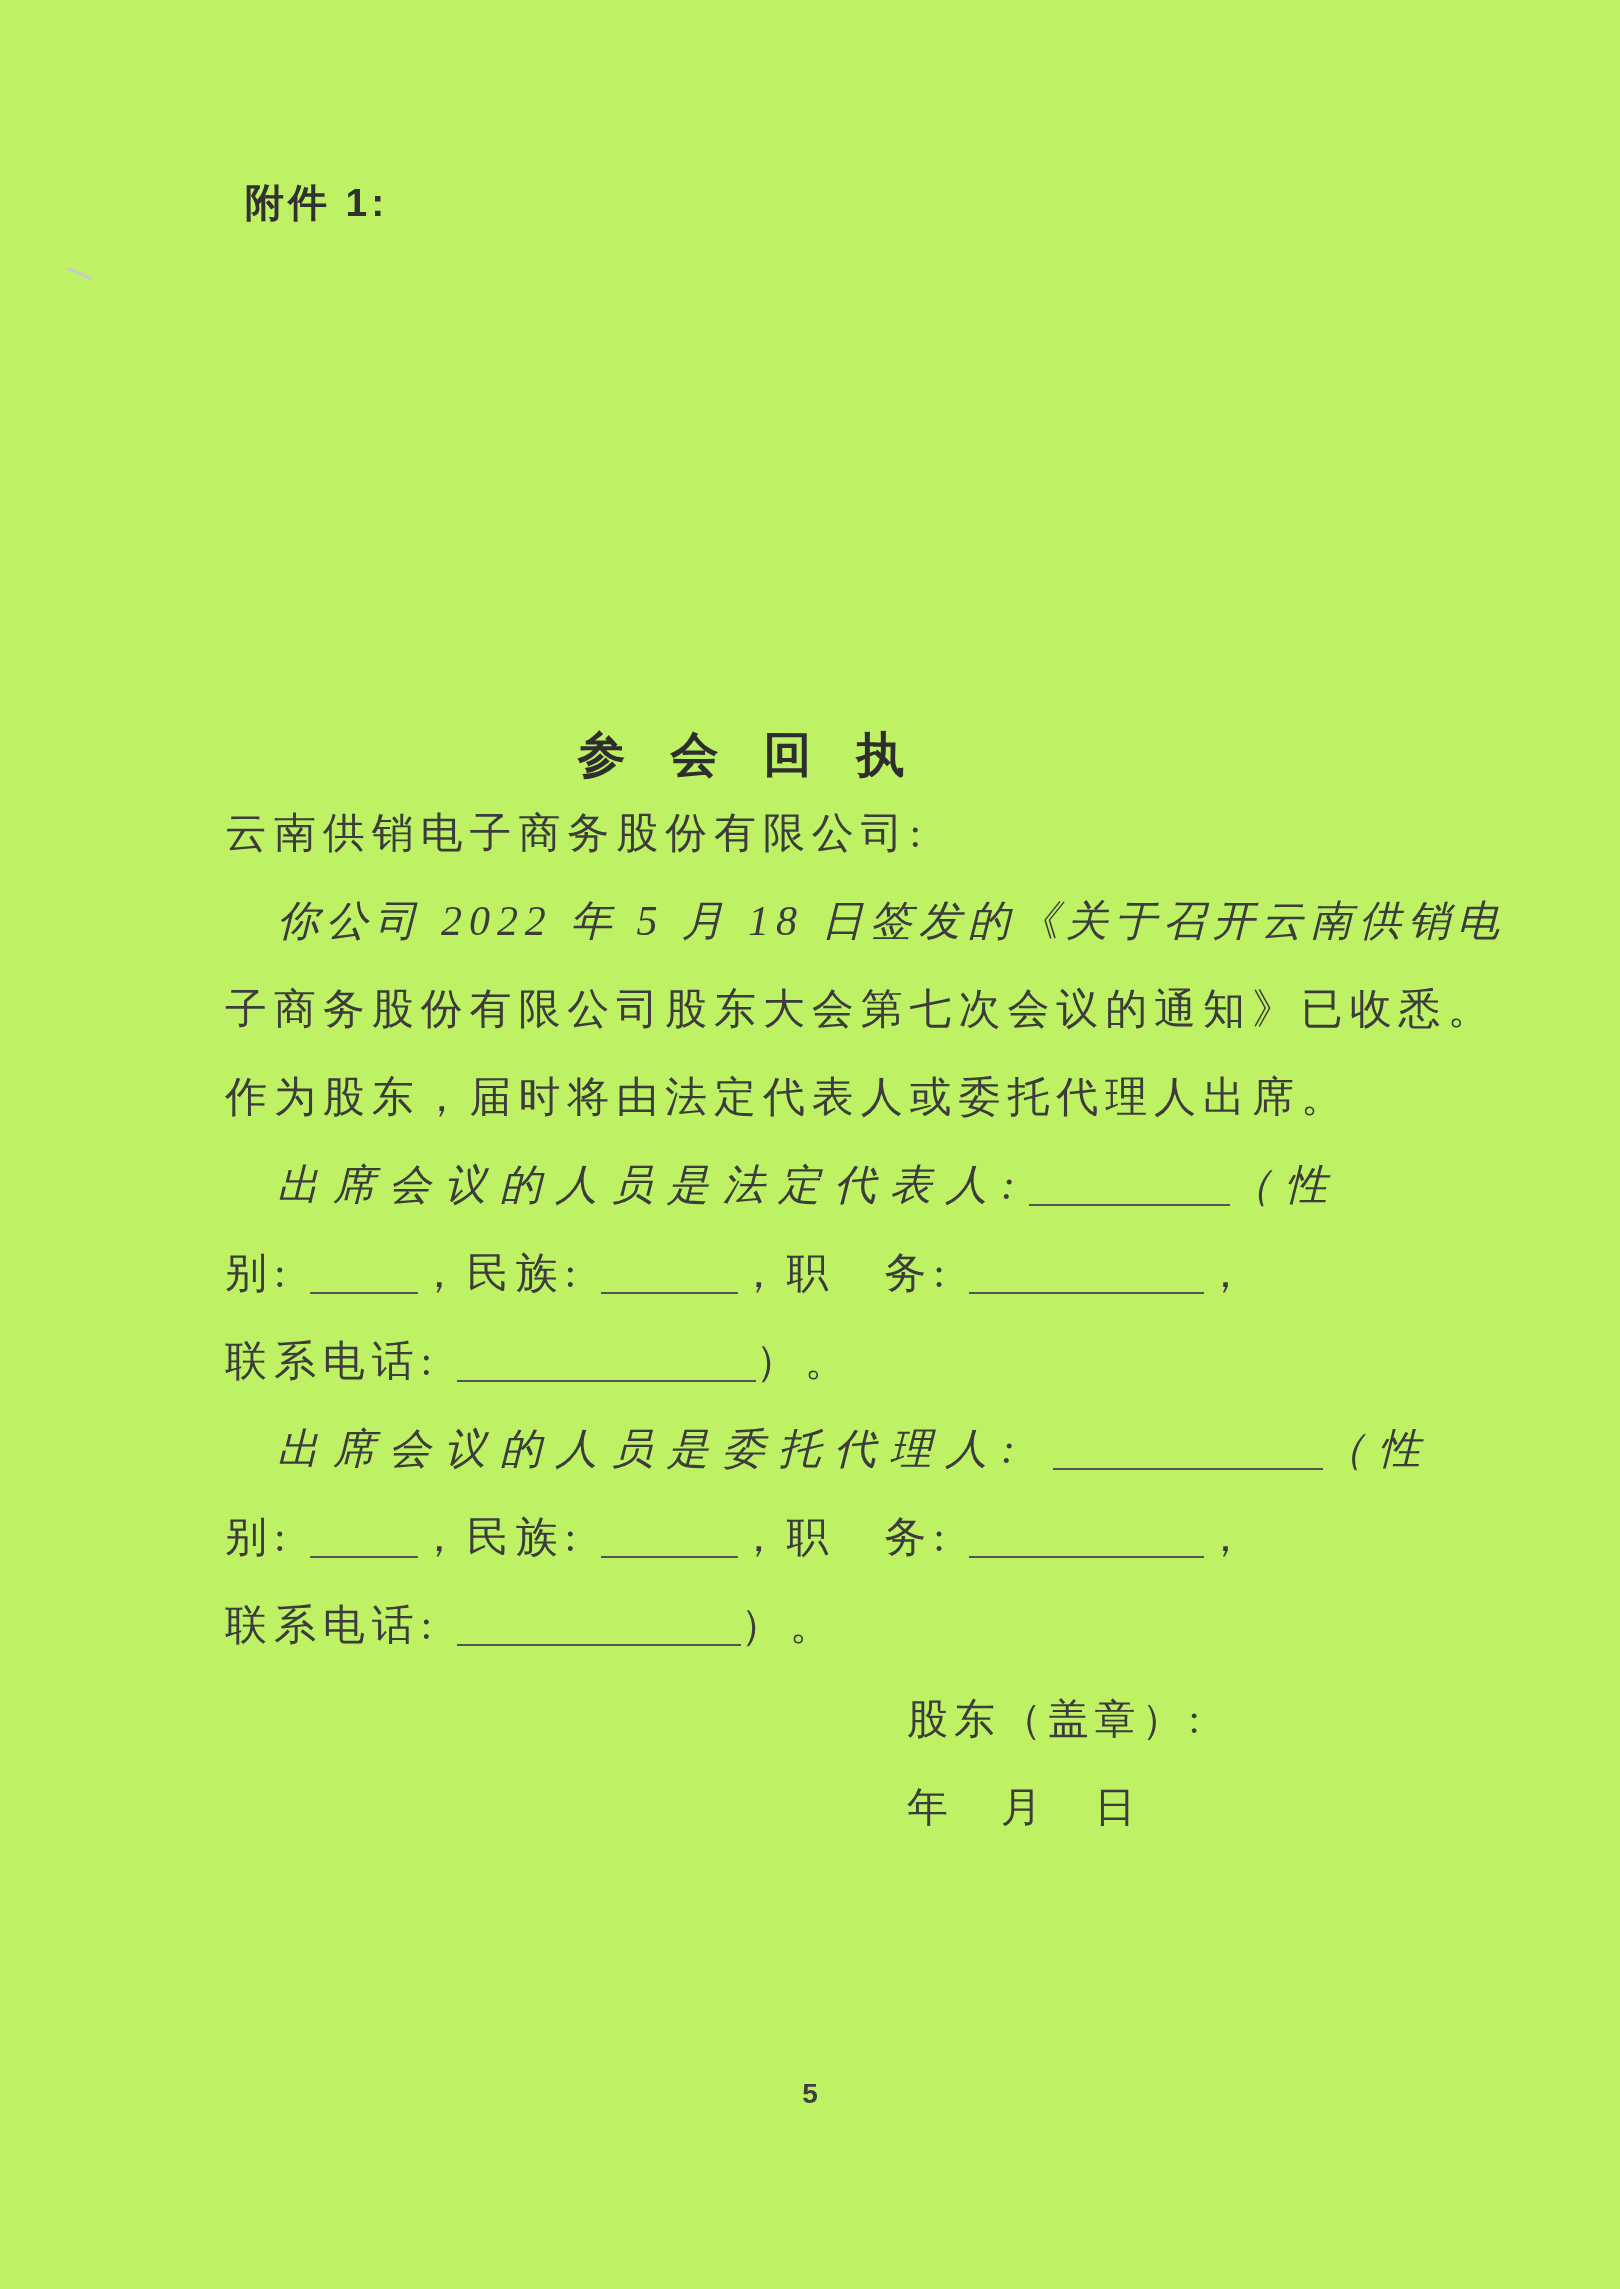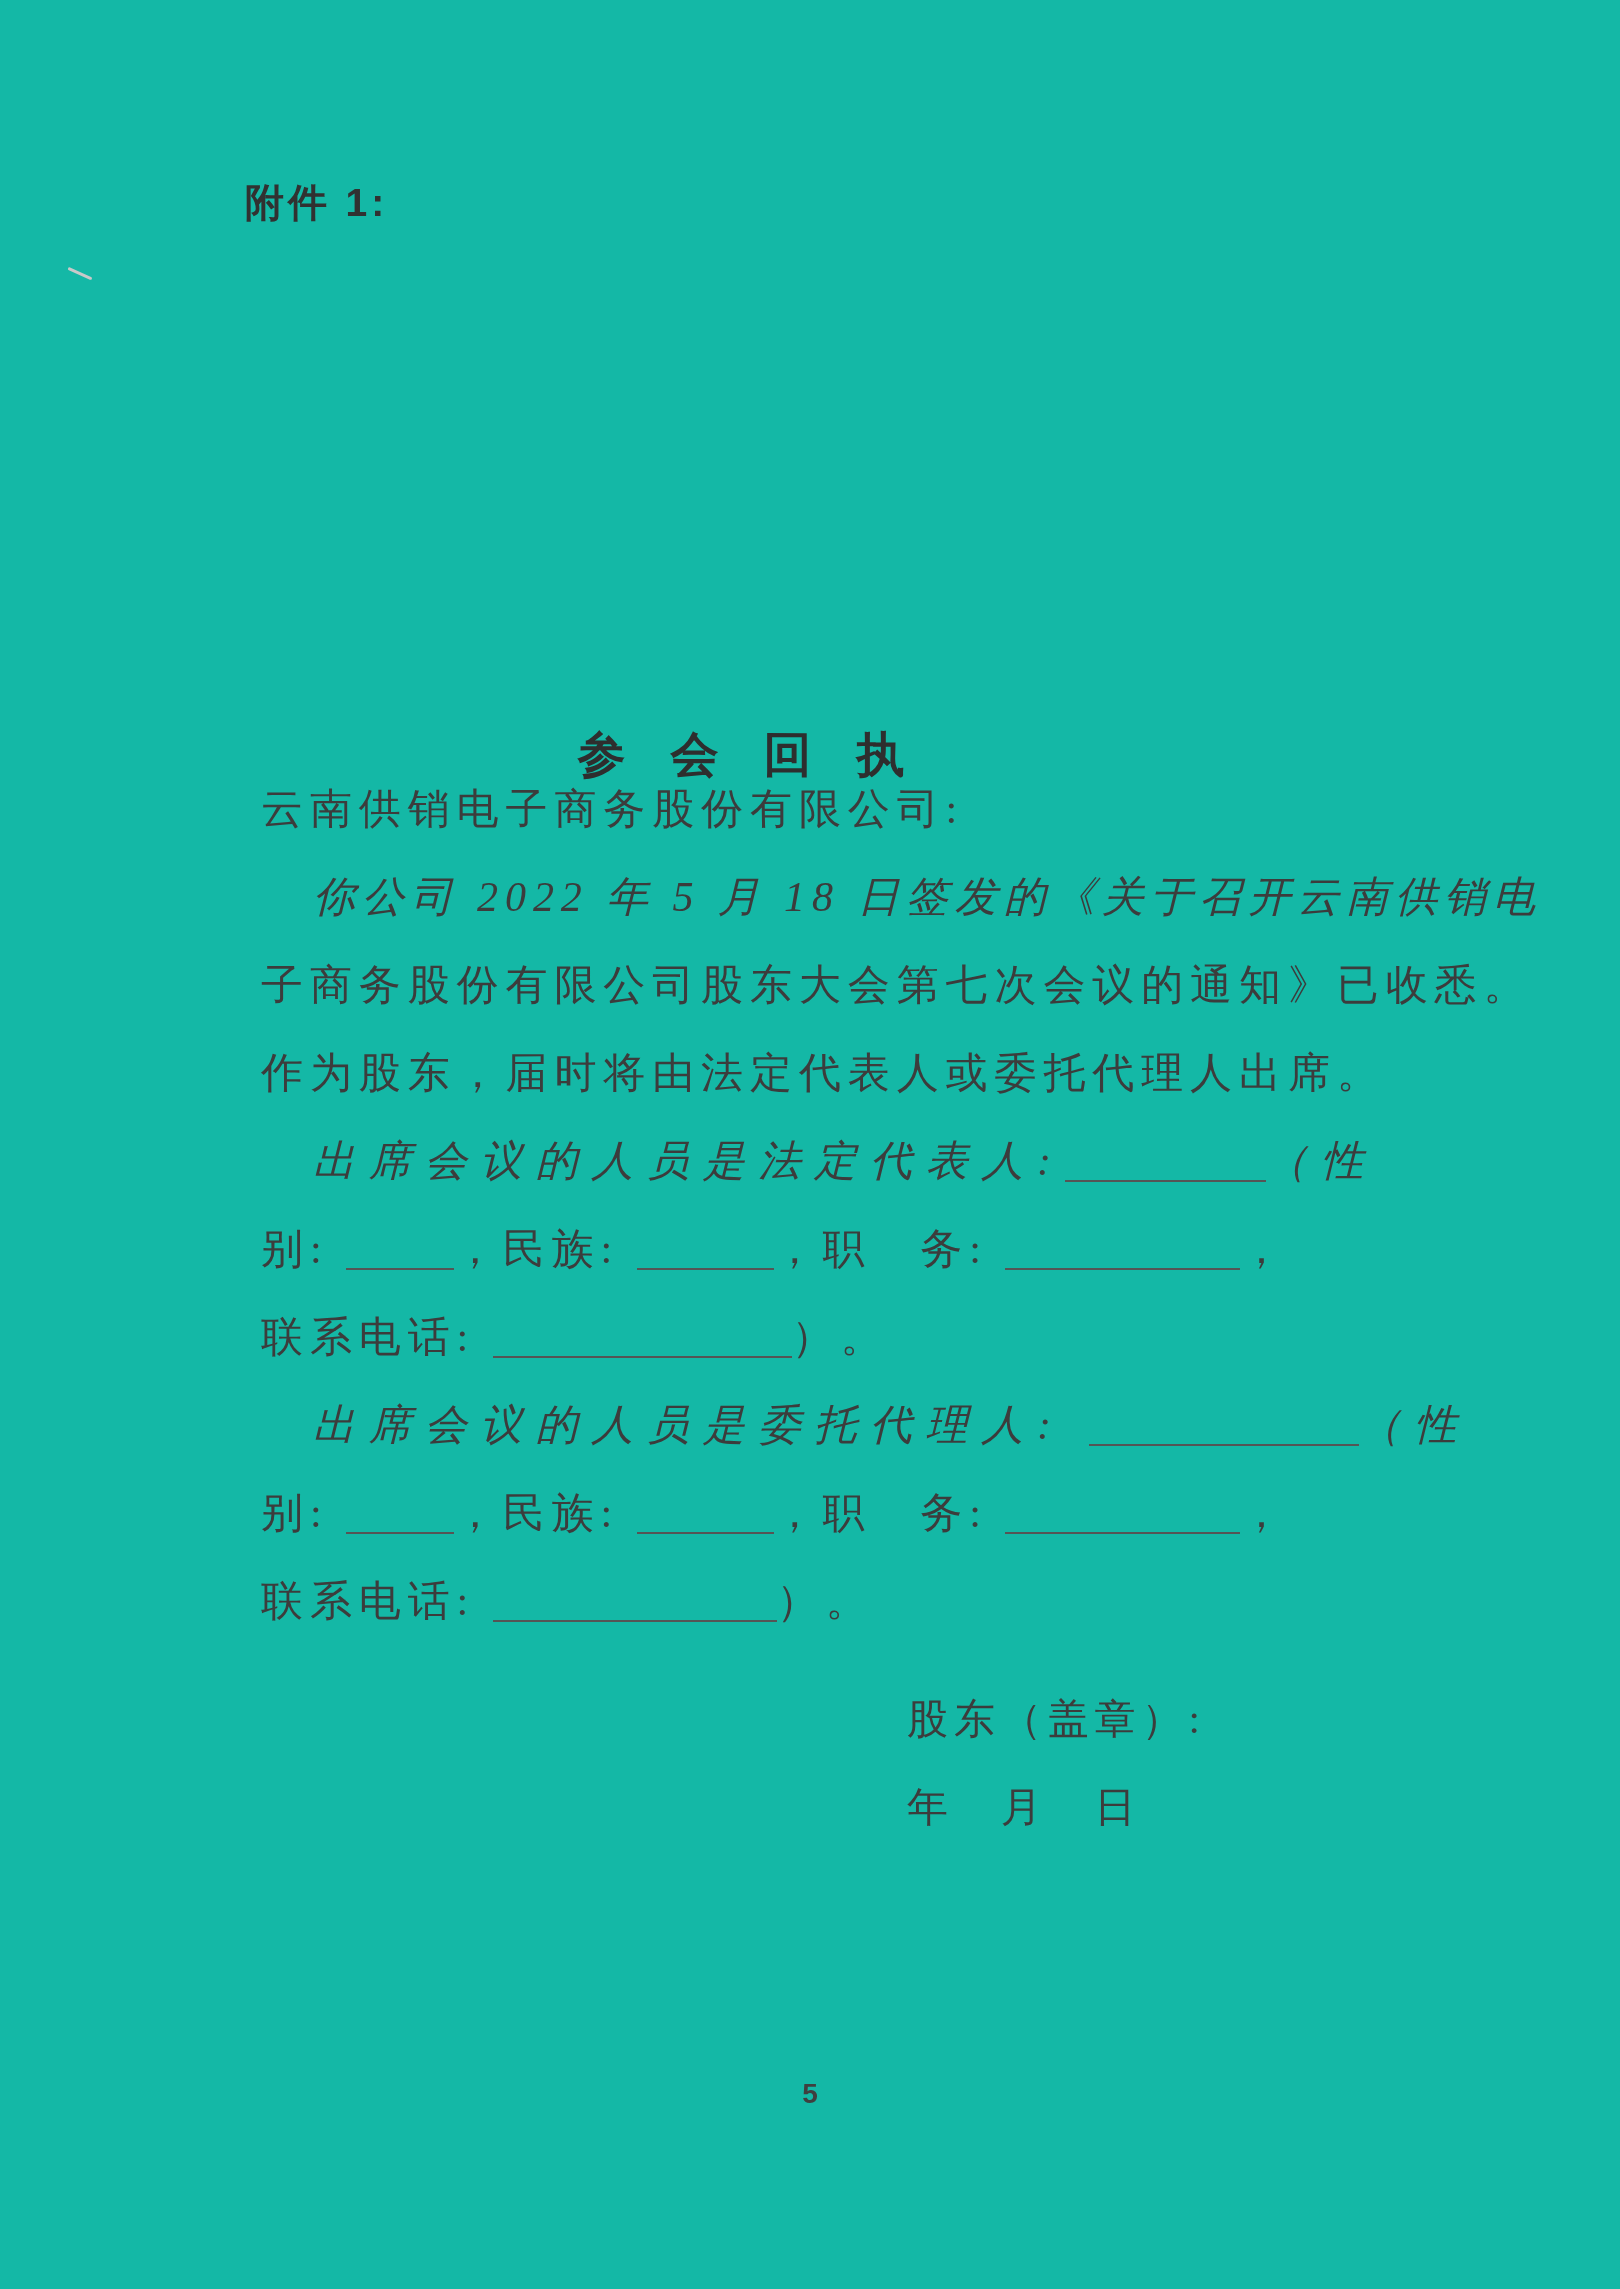--- a/index.html
+++ b/index.html
@@ -2,21 +2,21 @@
 <html><head>
 <meta charset="utf-8">
 <style>
   * { margin:0; padding:0; box-sizing:border-box; }
   html,body { background:#ffffff; }
   body { font-family:"Liberation Serif", serif; }
 
   .page {
     position:relative;
     width:1620px; height:2290px;
-    background:#14b8a6;
+    background:#bef264;
     color:#3a3a3a;
     overflow:hidden;
   }
 
   
   .scan-mark {
     position:absolute; left:67px; top:272px;
     width:25.5px; height:2.9px;
     background:#c9c9c9;
     transform:rotate(24deg);
@@ -39,22 +39,22 @@
   .t1 { top:339px; letter-spacing:12.7px; }
   .t2 { top:540px; letter-spacing:6.9px; }
 
   .heading {
     top:723px;
     font-size:48px; font-weight:bold; color:#2e2e2e;
     letter-spacing:45px; text-indent:45px; 
   }
 
   .doc-body {
-    position:absolute; left:225px; top:765px; width:1269px;
-    font-size:42px; color:#3c3c3c; letter-spacing:6.9px;margin-left:36px;
+    position:absolute; left:225px; top:789px; width:1269px;
+    font-size:42px; color:#3c3c3c; letter-spacing:6.9px;
   }
   .bl { height:88px; line-height:88px; white-space:nowrap; }
   .indent { padding-left:52px;font-style:italic; }
   .sp14 { letter-spacing:13.7px; }
 
   .blank {
     display:inline-block;
     height:29px;
     margin-bottom:-6.9px;
     border-bottom:2.9px solid #555555;

